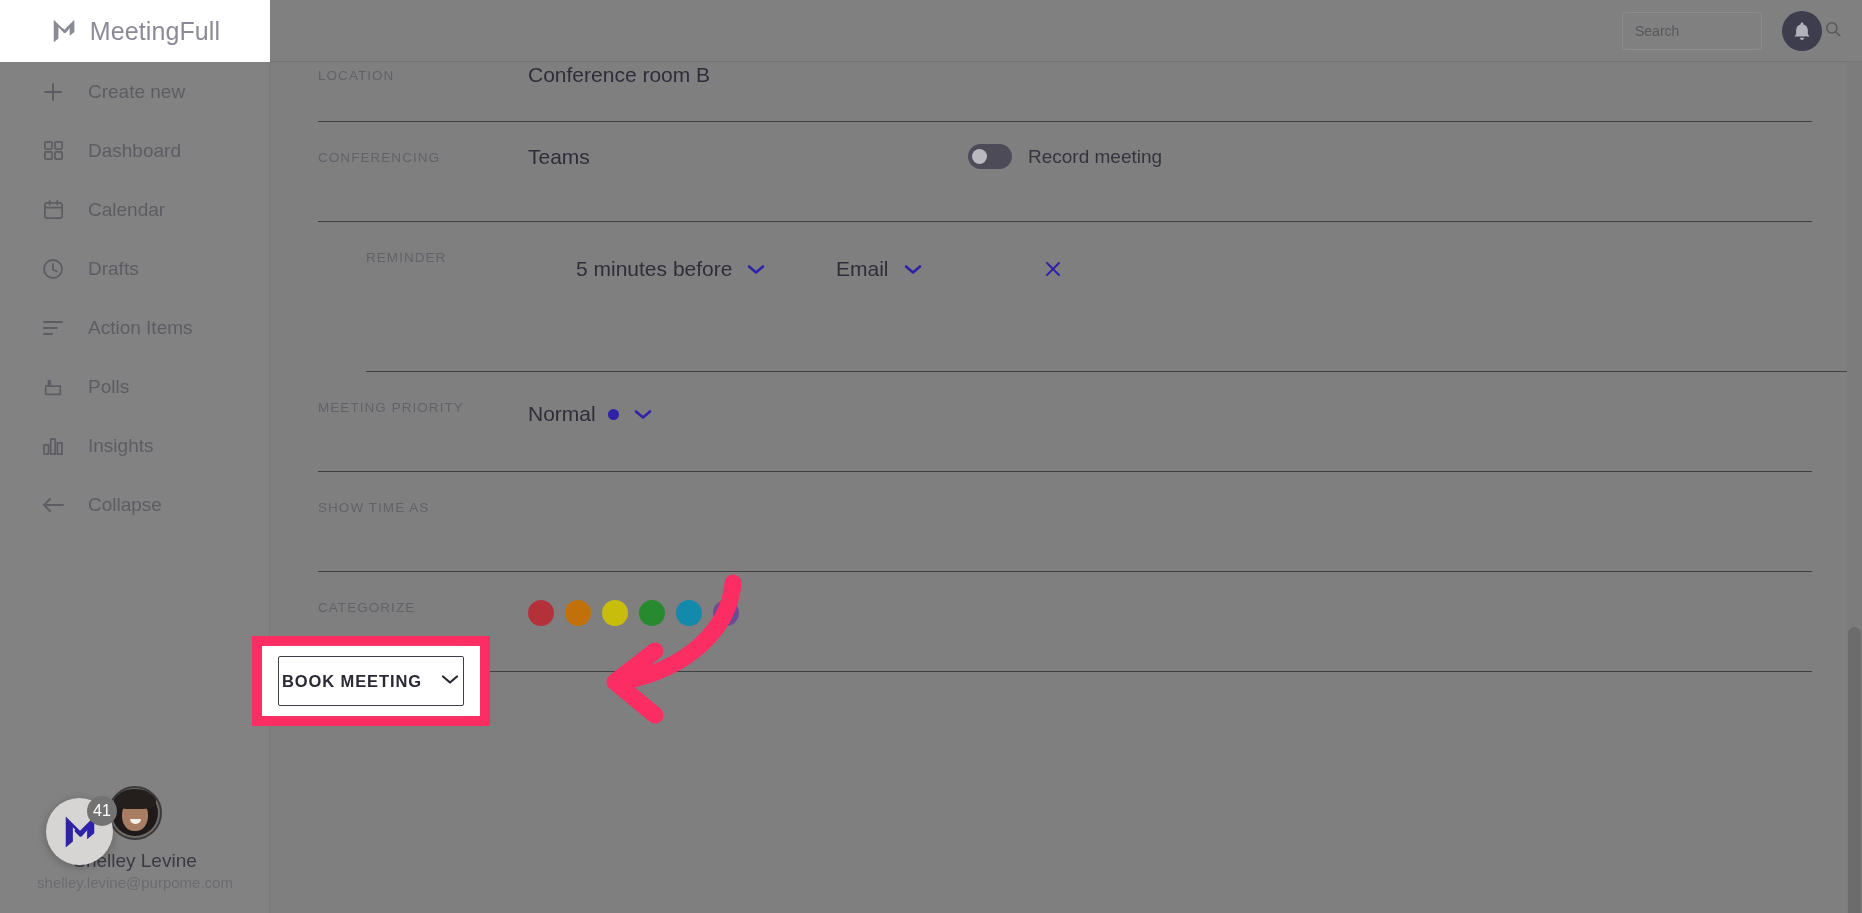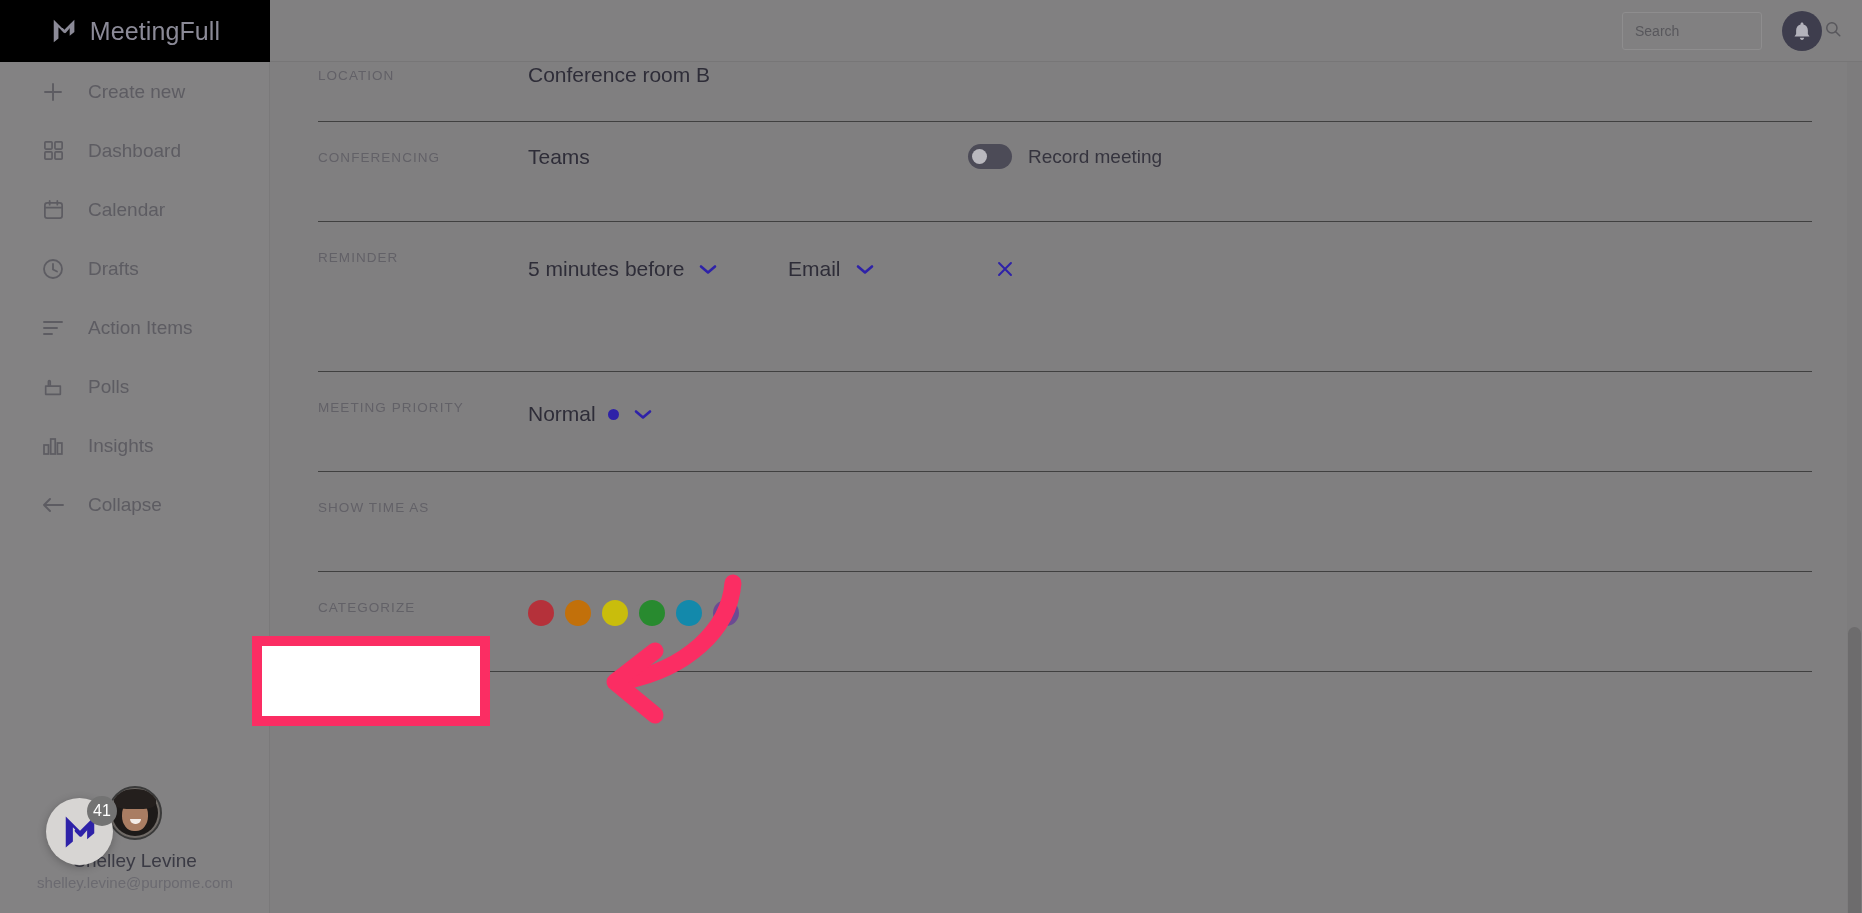--- a/index.html
+++ b/index.html
@@ -20,21 +20,21 @@
 
   
   #sidebar {
     position: absolute; left: 0; top: 0;
     width: 270px; height: 913px;
     background: #838283;
     border-right: 1px solid #7a797a;
   }
   #brandbar {
     height: 62px; width: 270px;
-    background: #000000;
+    background: #ffffff;
     display: flex; align-items: center; justify-content: center;
     gap: 10px;
   }
   #brandbar .logo-mark { width: 30px; height: 30px; display:block; }
   #brandbar .brand-text {
     color: #8b8a97;
     font-size: 25px;
     letter-spacing: .1px;
     font-weight: 400;
   }
@@ -398,21 +398,21 @@
         <div class="fieldval">Teams</div>
         <div class="toggle-wrap">
           <div class="toggle">
             <div class="knob"></div>
           </div>
           <span class="toggle-label">Record meeting</span>
         </div>
       </div>
     </div>
 
-    <div class="row" style="min-height:150px;">
+    <div class="row" style="min-height:150px;margin-left:48px;">
       <div class="rowlabel">REMINDER</div>
       <div class="rowbody">
 
 
         <div class="subrow">
           <div class="cell-when">
             <span class="fieldval">5 minutes before</span>
             <span class="chev">
               <svg width="20" height="13" viewBox="0 0 20 13" fill="none" stroke="#2e22a8" stroke-width="2.6" stroke-linecap="round" stroke-linejoin="round">
                 <path d="M3 3.5 L10 9.5 L17 3.5"></path>
@@ -467,20 +467,28 @@
           <span class="swatch" style="background:#1389ab"></span>
           <span class="swatch" style="background:#6b4b93"></span>
         </div>
       </div>
     </div>
 
   </div>
 
   <div id="cta-wrap">
     <div id="cta-pink"></div>
+    <div id="cta-button">
+      <span class="cta-text">BOOK MEETING</span>
+      <span>
+        <svg width="20" height="13" viewBox="0 0 20 13" fill="none" stroke="#2a2933" stroke-width="2.2" stroke-linecap="round" stroke-linejoin="round">
+          <path d="M3 3.5 L10 9.5 L17 3.5"></path>
+        </svg>
+      </span>
+    </div>
   </div>
 
   <div id="arrow">
     <svg width="250" height="180" viewBox="0 0 250 180" fill="none">
       <path d="M218 18 C214 66 170 104 110 116" stroke="#fb2d63" stroke-width="17" stroke-linecap="round"></path>
       <path d="M140 86 L100 117 L140 150" stroke="#fb2d63" stroke-width="17" stroke-linecap="round" stroke-linejoin="round" fill="none"></path>
     </svg>
   </div>
 
   <div id="scrollbar-track">

